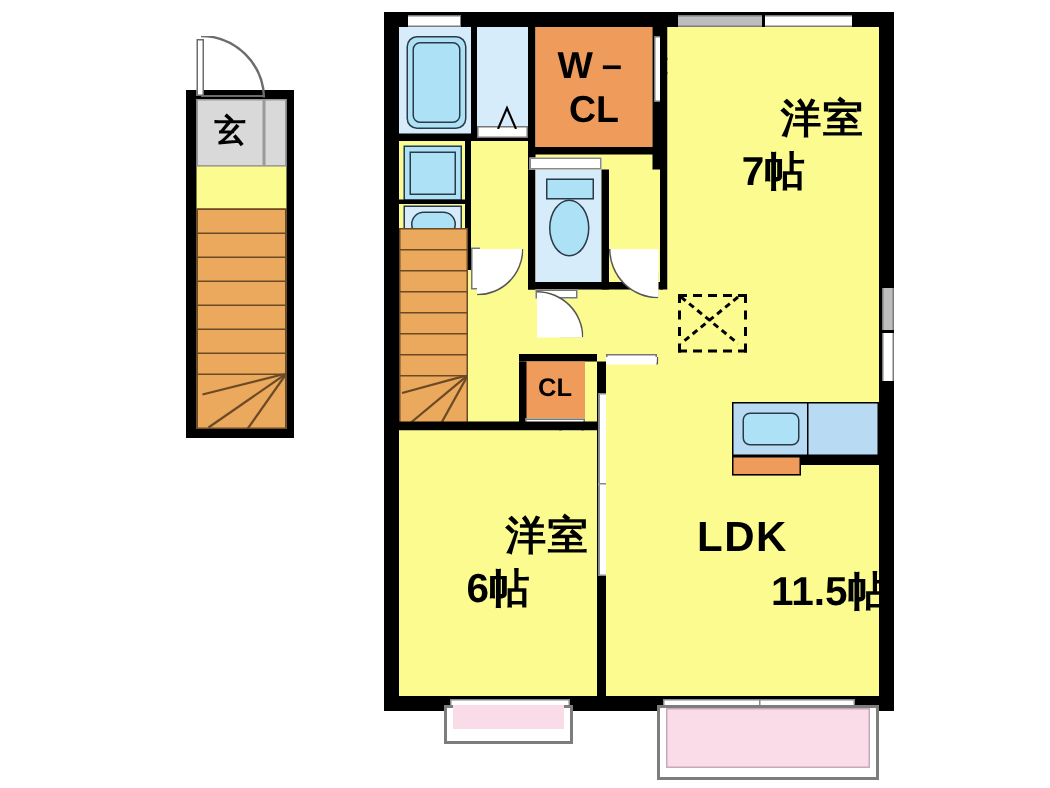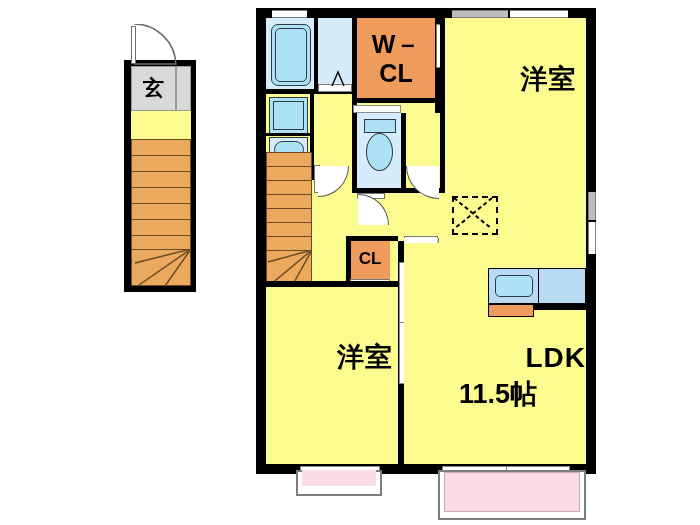--- a/index.html
+++ b/index.html
@@ -151,20 +151,21 @@
   <div class="abs white" style="left:357px;top:193px;width:28px;height:6px;border:1px solid #777;"></div>
   <div class="arc arc-tr" style="left:358px;top:194px;width:30px;height:30px;"></div>
 
   <div class="abs wall" style="left:406px;top:188px;width:36px;height:5px;"></div>
   <div class="abs white" style="left:408px;top:166px;width:24px;height:6px;border:1px solid #777;"></div>
   <div class="arc arc-bl" style="left:406px;top:166px;width:32px;height:32px;"></div>
 
   <div class="abs wall" style="left:440px;top:18px;width:5px;height:175px;"></div>
   <div class="abs room" style="left:445px;top:18px;width:141px;height:175px;"></div>
   <div class="lbl lbl-room" style="left:445px;top:65px;width:141px;">洋室</div>
+  <div class="lbl lbl-num" style="left:445px;top:100px;width:141px;">7帖</div>
 
   <div class="dashbox" style="left:452px;top:196px;width:42px;height:35px;"></div>
   <svg class="abs" style="left:452px;top:196px;width:42px;height:35px;" viewBox="0 0 42 35">
     <line x1="2" y1="2" x2="40" y2="33" stroke="#000" stroke-width="2" stroke-dasharray="4 3"></line>
     <line x1="40" y1="2" x2="2" y2="33" stroke="#000" stroke-width="2" stroke-dasharray="4 3"></line>
   </svg>
 
   <div class="abs wall" style="left:346px;top:236px;width:52px;height:5px;"></div>
   <div class="abs closet" style="left:350px;top:241px;width:40px;height:38px;"></div>
   <div class="lbl lbl-cl" style="left:350px;top:250px;width:40px;">CL</div>
@@ -173,28 +174,29 @@
   <svg class="abs" style="left:372px;top:285px;width:18px;height:16px;" viewBox="0 0 18 16">
     <polygon points="1,1 17,1 9,15" fill="#ffffff" stroke="#000" stroke-width="1.3"></polygon>
   </svg>
 
   <div class="abs white" style="left:404px;top:236px;width:34px;height:7px;border:1px solid #777;"></div>
   <div class="arc arc-br" style="left:404px;top:238px;width:34px;height:34px;"></div>
 
   <div class="abs wall" style="left:266px;top:281px;width:132px;height:6px;"></div>
   <div class="abs room" style="left:266px;top:287px;width:132px;height:177px;"></div>
   <div class="lbl lbl-room" style="left:266px;top:343px;width:132px;">洋室</div>
+  <div class="lbl lbl-num" style="left:266px;top:378px;width:132px;">6帖</div>
 
   <div class="abs wall" style="left:398px;top:241px;width:6px;height:223px;"></div>
   <div class="slide" style="left:399px;top:262px;width:4px;height:60px;"></div>
   <div class="slide" style="left:399px;top:322px;width:4px;height:60px;"></div>
 
   <div class="abs room" style="left:404px;top:243px;width:182px;height:221px;"></div>
-  <div class="lbl lbl-ldk" style="left:404px;top:343px;width:182px;text-align:right;">LDK</div>
-  <div class="lbl lbl-num" style="left:404px;top:380px;width:188px;">11.5帖</div>
+  <div class="lbl lbl-ldk" style="left:404px;top:343px;width:182px;">LDK</div>
+  <div class="lbl lbl-num" style="left:404px;top:380px;width:188px;text-align:right;">11.5帖</div>
 
   <div class="abs kitchen olk" style="left:488px;top:268px;width:98px;height:36px;"></div>
   <div class="abs water ol" style="left:495px;top:275px;width:38px;height:22px;border-radius:5px;"></div>
   <div class="abs" style="left:538px;top:268px;width:0;height:36px;border-left:1.4px solid #000;"></div>
   <div class="abs closet olk" style="left:488px;top:304px;width:46px;height:13px;"></div>
   <div class="abs wall" style="left:534px;top:304px;width:52px;height:6px;"></div>
 
   <div class="abs wall" style="left:256px;top:464px;width:340px;height:10px;"></div>
   <div class="slide" style="left:300px;top:466px;width:78px;height:7px;"></div>
   <div class="slide" style="left:442px;top:466px;width:64px;height:7px;"></div>

